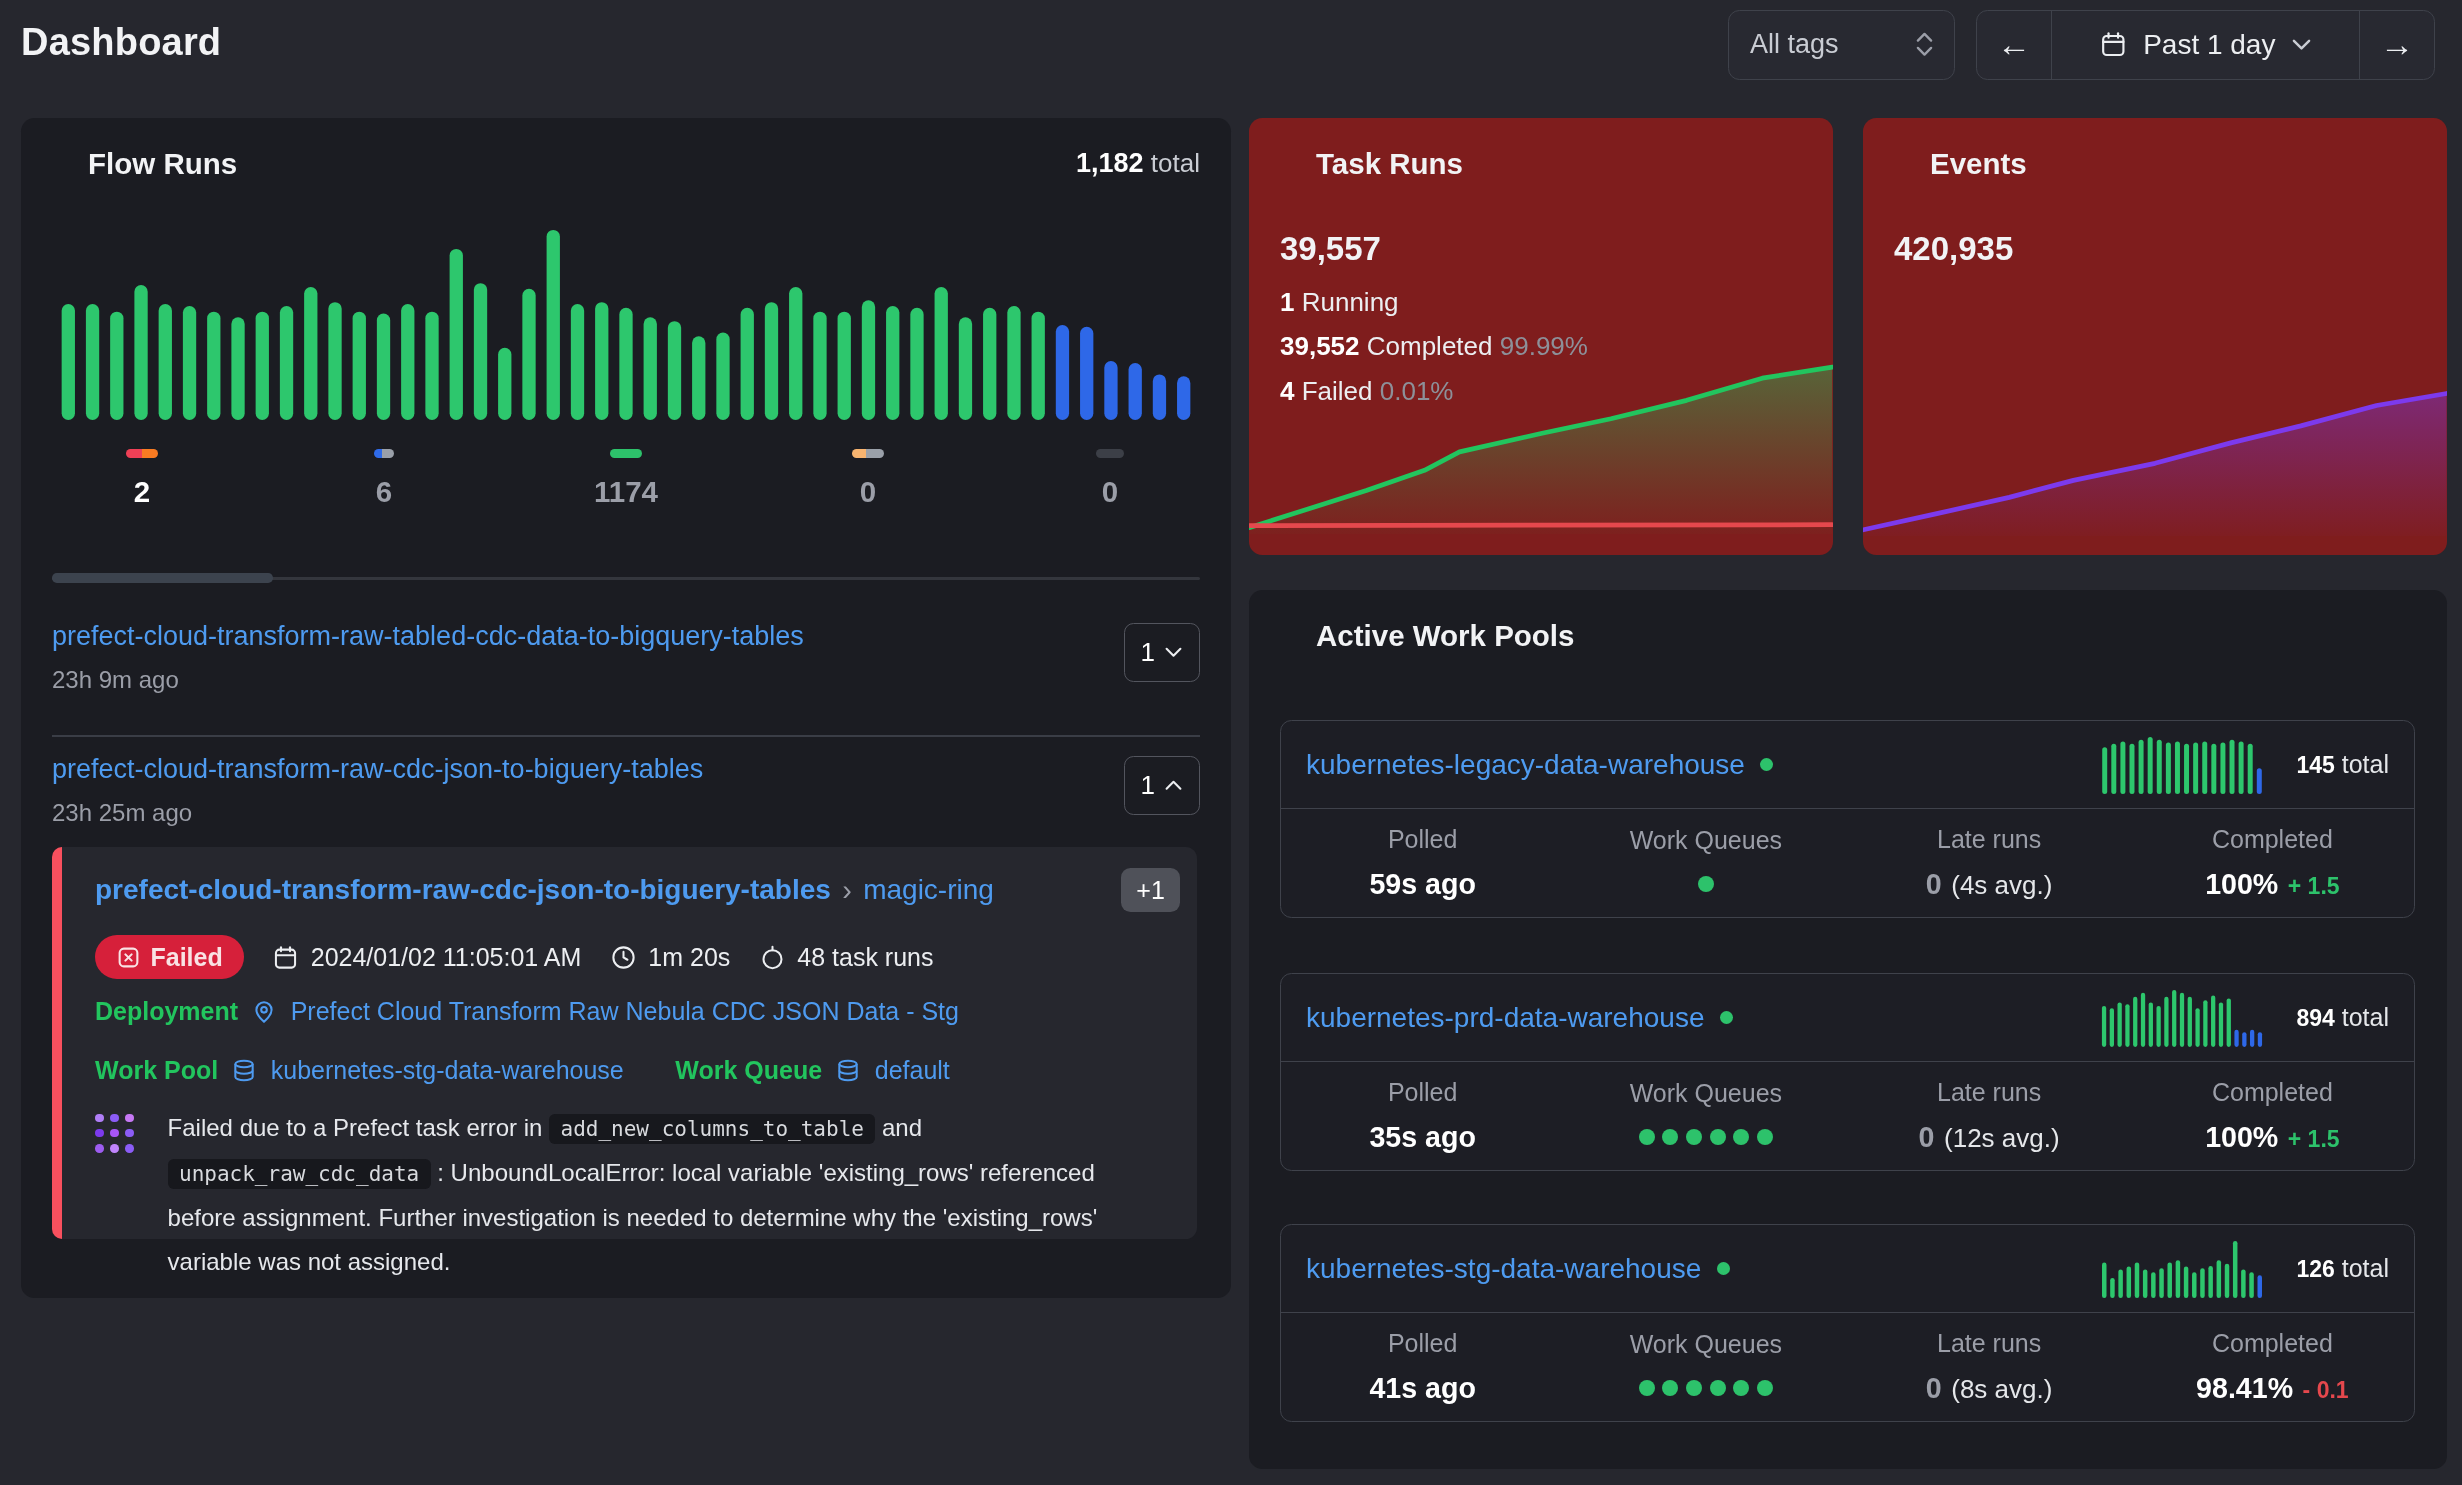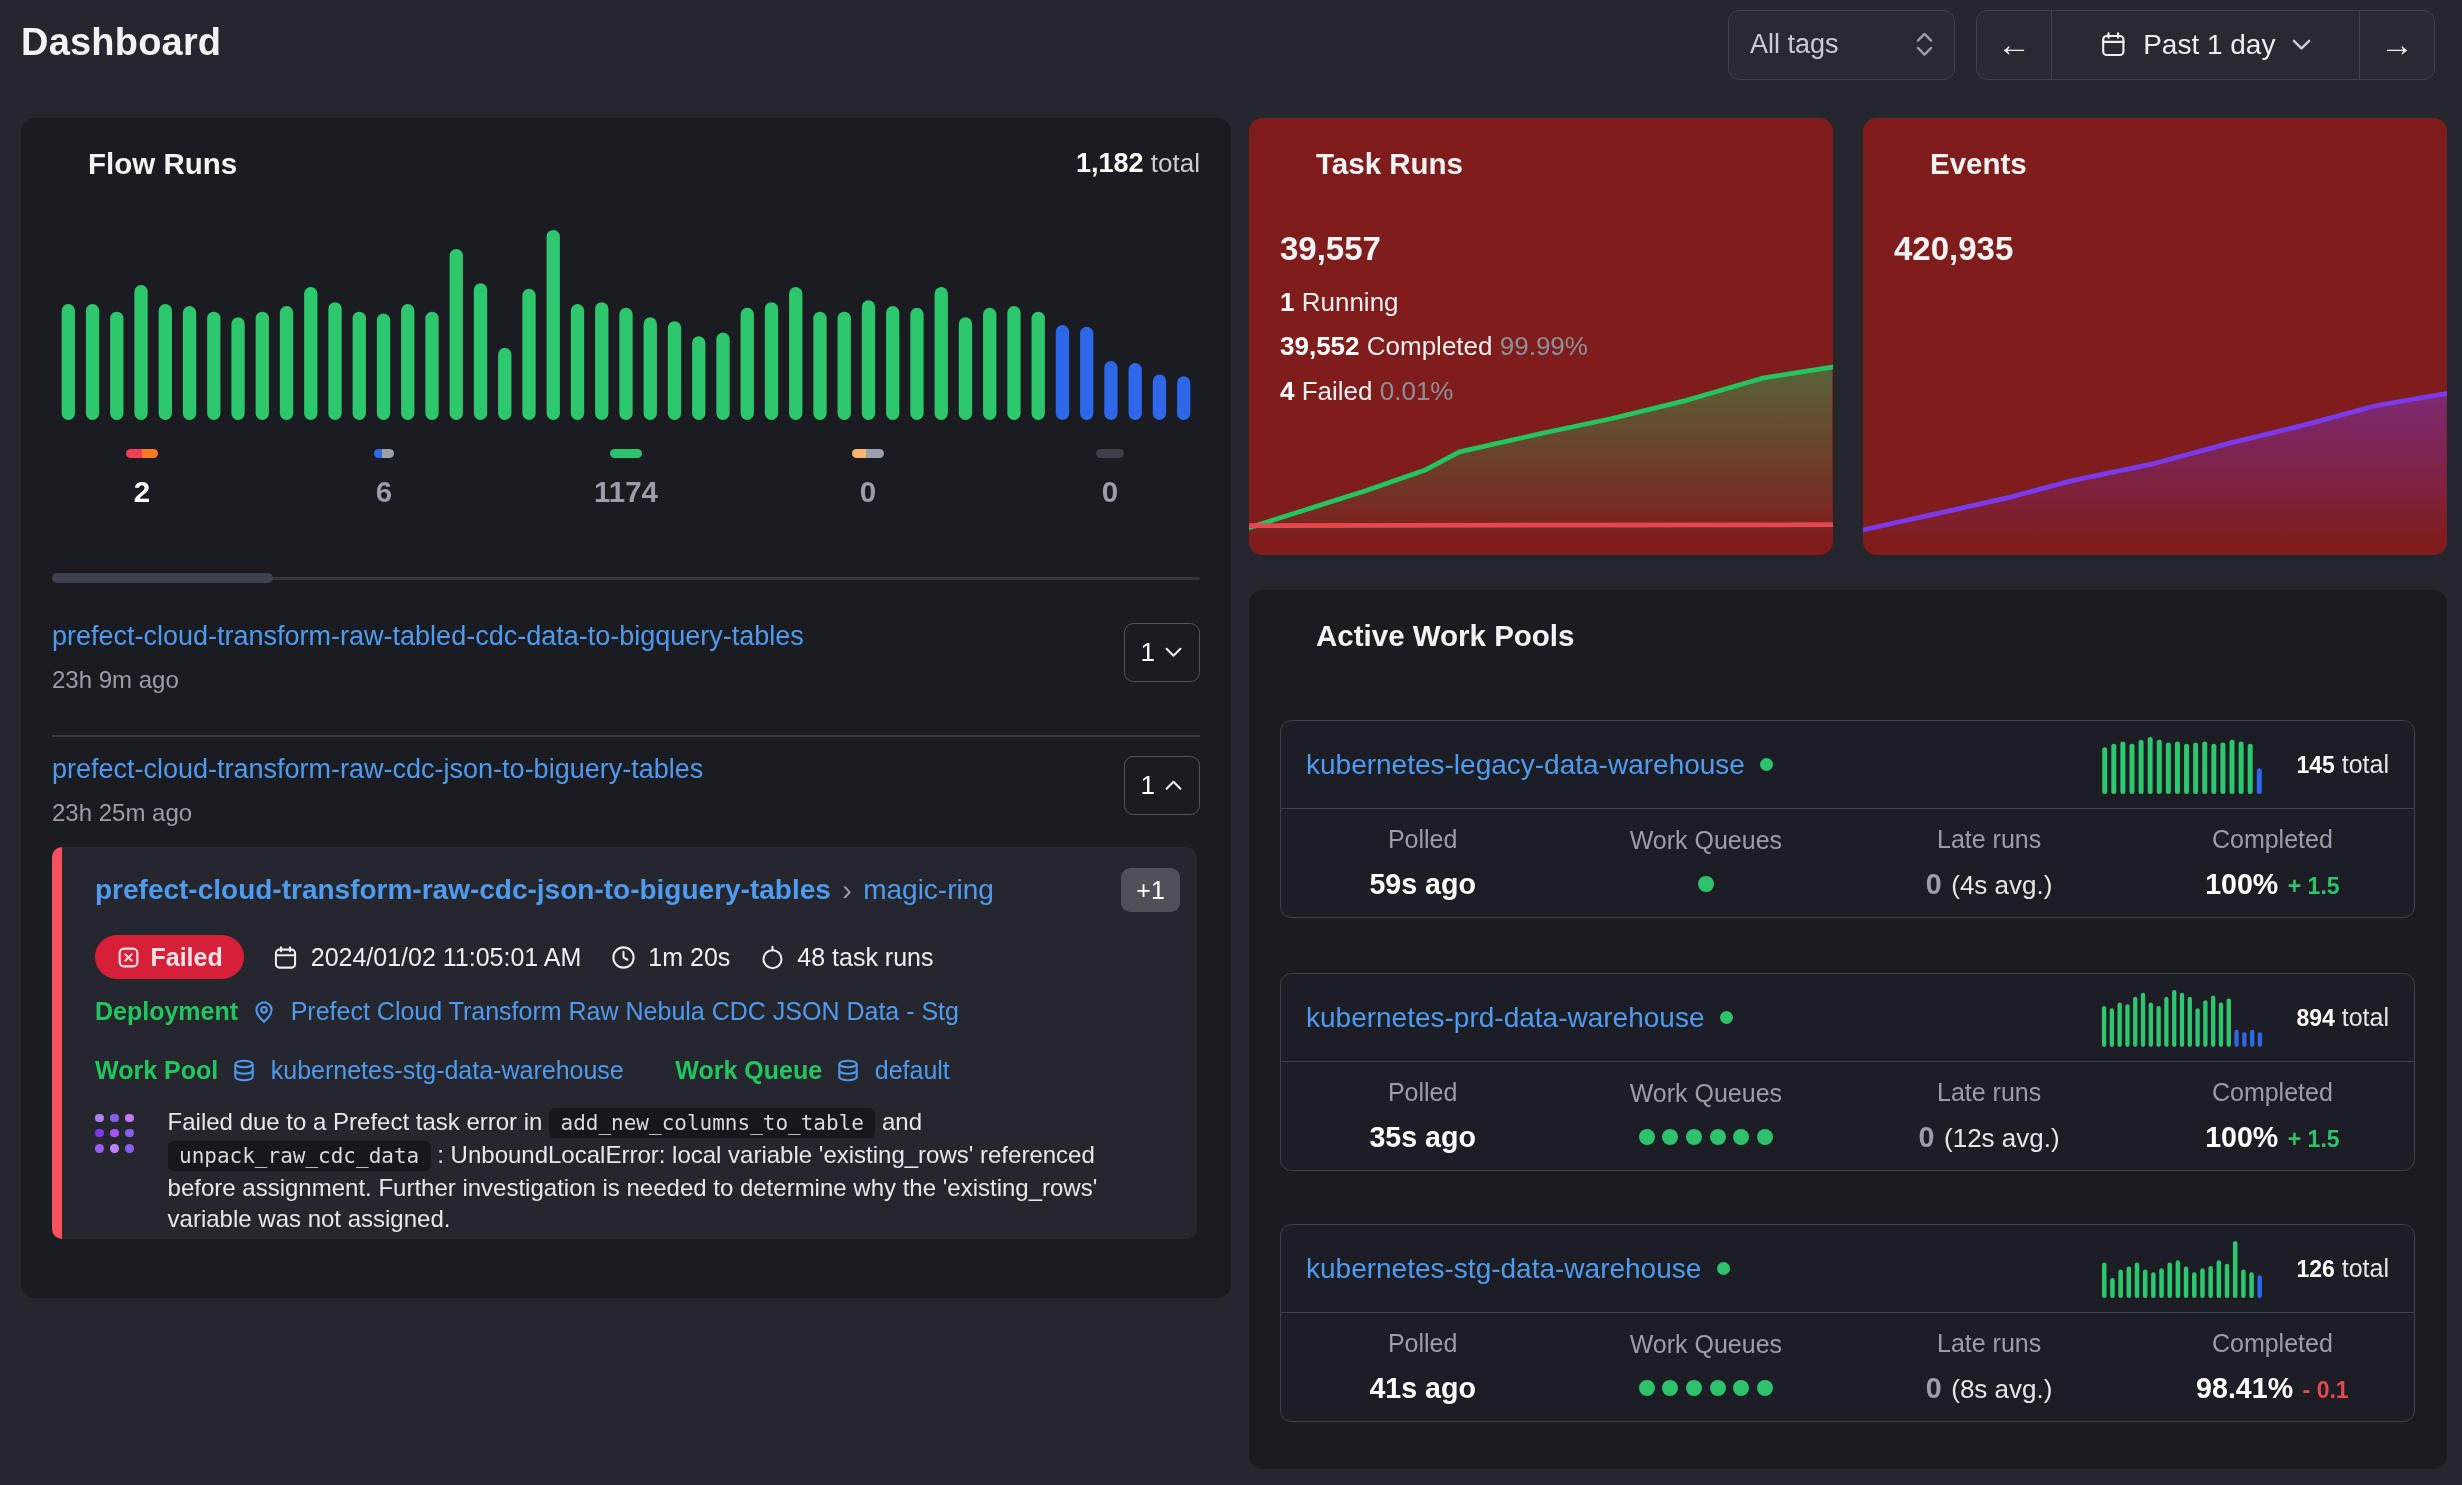--- a/index.html
+++ b/index.html
@@ -88,21 +88,21 @@
   #workpool-row .gap { width:25px; }
 
   #error-row { position:absolute; left:43px; right:38px; top:259px; display:flex; gap:28.6px; }
   #ai-icon { flex:0 0 auto; width:44px; display:grid; grid-template-columns:repeat(3,9.5px); grid-auto-rows:9.5px; gap:5.7px; padding-top:7.6px; }
   #ai-icon span { width:8.6px; height:8.6px; border-radius:50%; }
   #ai-icon span:nth-child(1){background:#b07ef7;} #ai-icon span:nth-child(2){background:#8b5cf6;}
   #ai-icon span:nth-child(3){background:#c678f5;} #ai-icon span:nth-child(4){background:#7c3aed;}
   #ai-icon span:nth-child(5){background:#a855f7;} #ai-icon span:nth-child(6){background:#8b5cf6;}
   #ai-icon span:nth-child(7){background:#9d5cf0;} #ai-icon span:nth-child(8){background:#c084fc;}
   #ai-icon span:nth-child(9){background:#8b5cf6;}
-  #error-text { font-size:24px; line-height:31px; color:#e6e8ec; }
+  #error-text { font-size:24px; line-height:44px; color:#e6e8ec; }
   .code-pill {
     font-family:"DejaVu Sans Mono","Liberation Mono",monospace;
     font-size:21px; background:#17181d; border-radius:5.7px; padding:2.9px 11.4px; color:#d8dade; white-space:nowrap;
   }
 
   
   #task-panel { left:1249px; top:118px; width:584px; height:437px; overflow:hidden; }
   #events-panel { left:1863px; top:118px; width:584px; height:437px; overflow:hidden; }
   .bignum { position:absolute; left:31px; top:112px; font-size:33px; font-weight:800; }
   .statrows { position:absolute; left:31px; top:169px; display:flex; flex-direction:column; gap:13.3px; }

